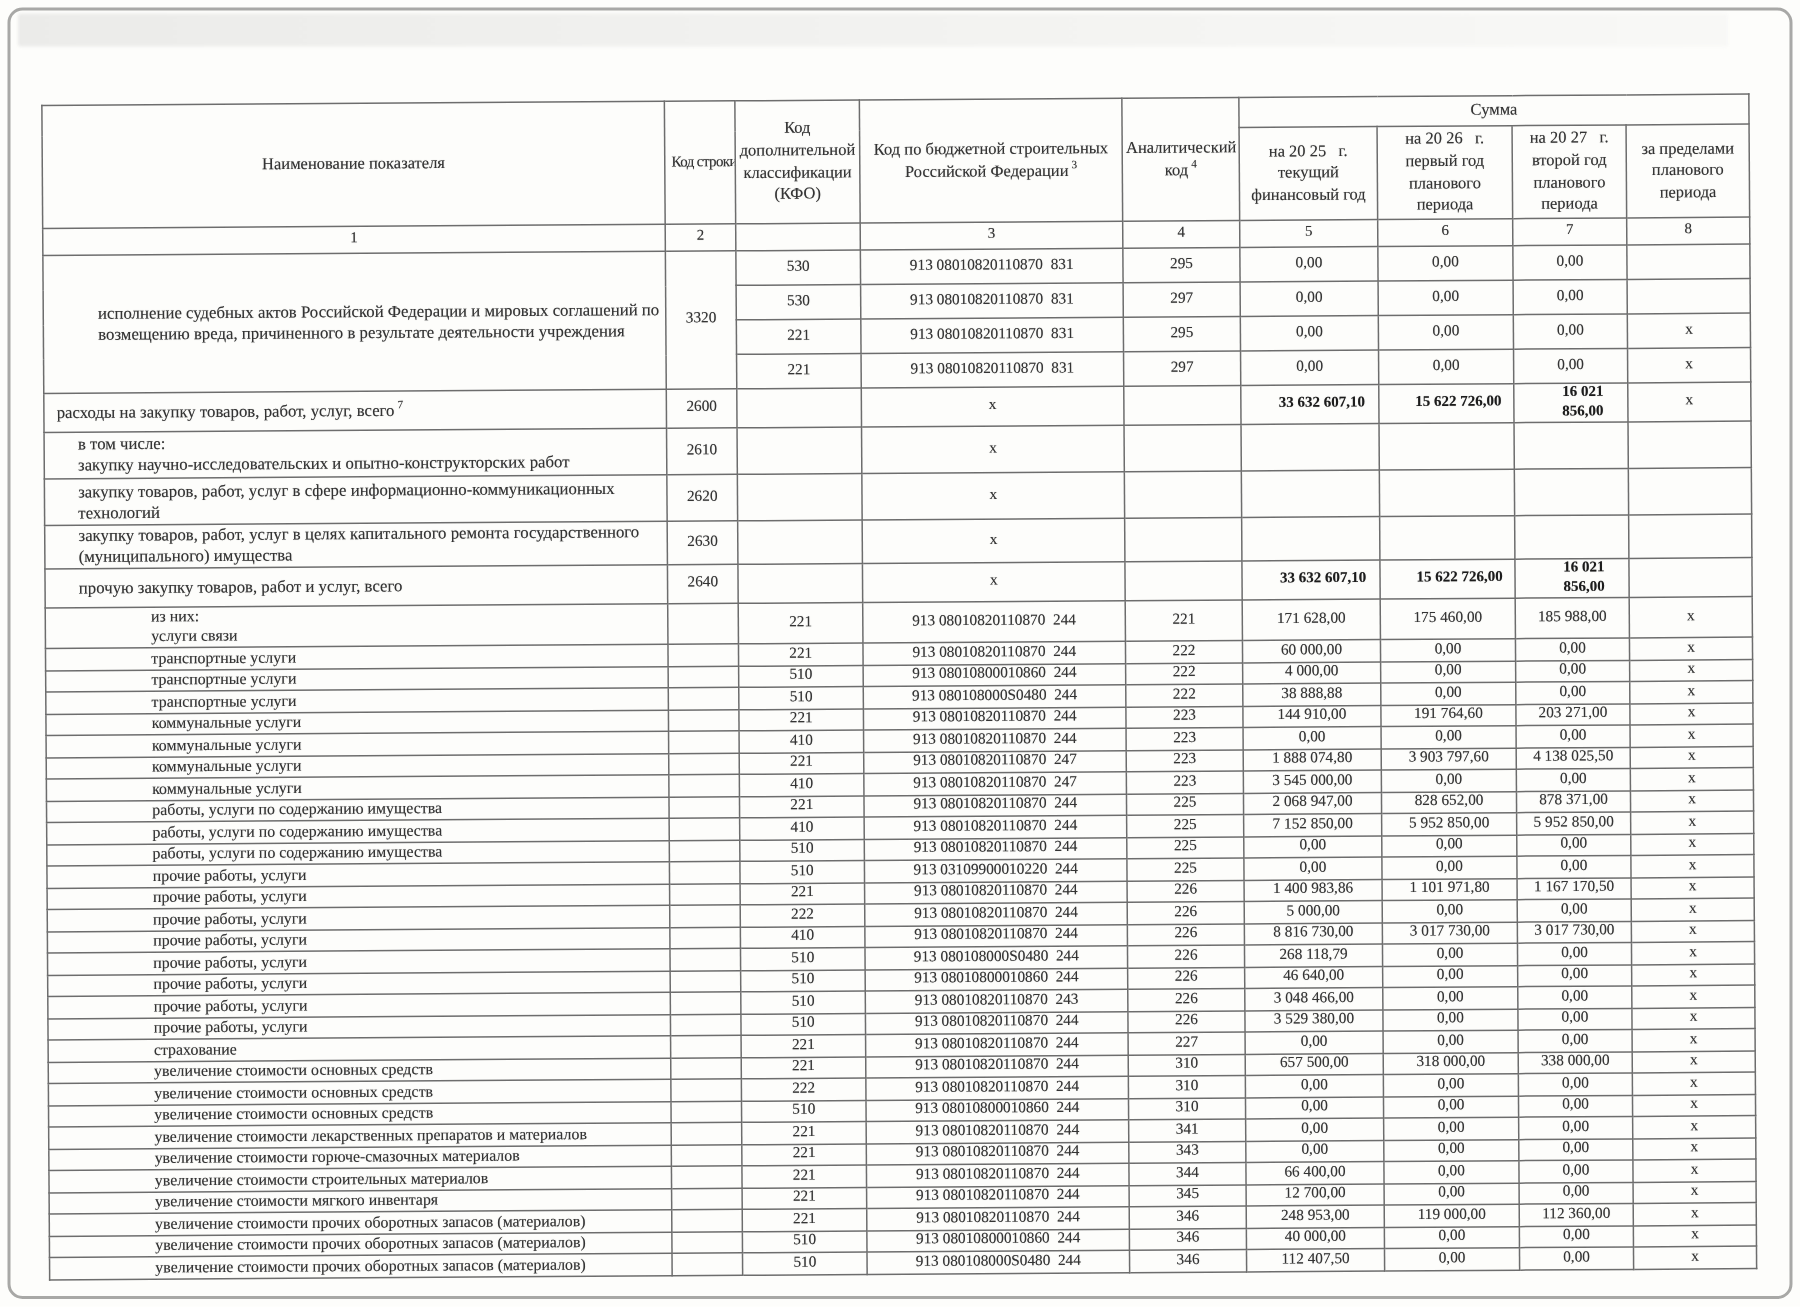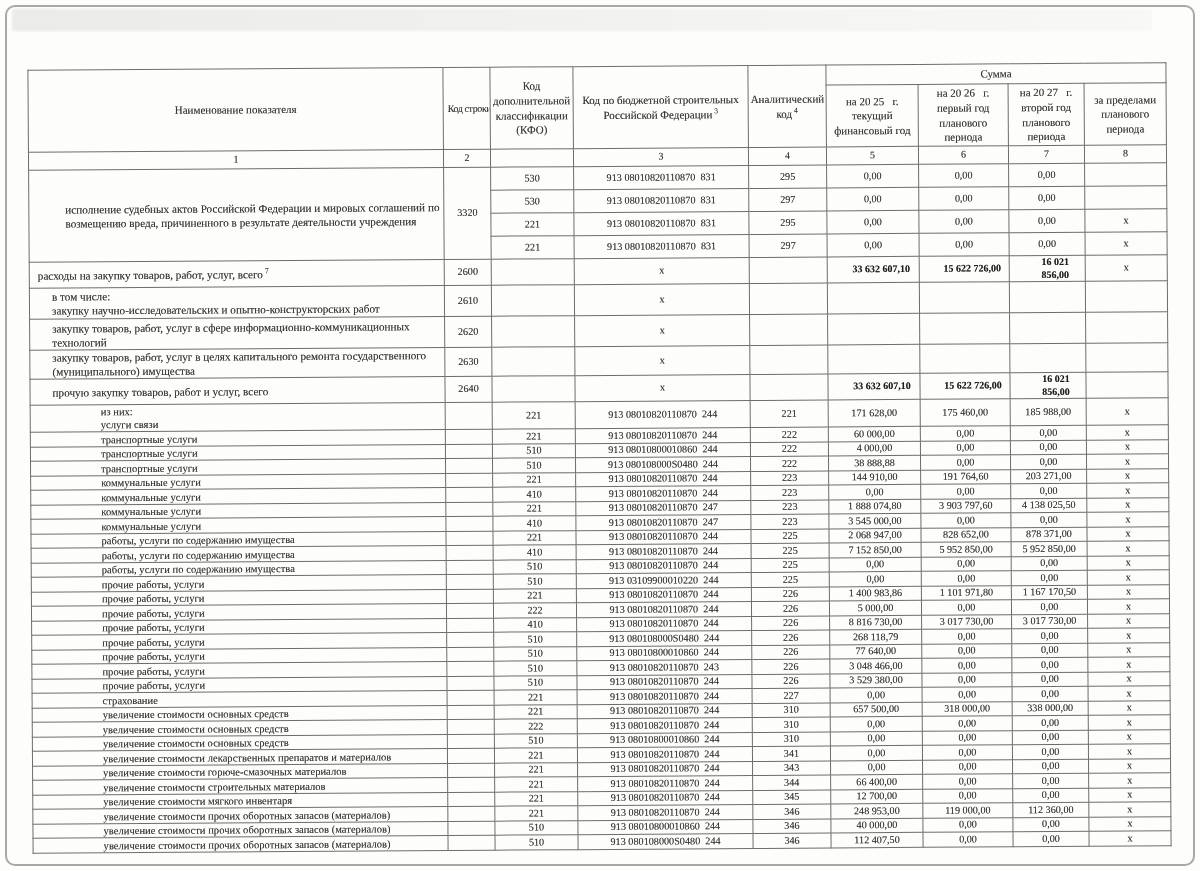--- a/index.html
+++ b/index.html
@@ -368,21 +368,21 @@
             <td class="">0,00</td>
             <td class="">0,00</td>
             <td class="">x</td>
           </tr>
           <tr>
             <td class="name ind70">прочие работы, услуги</td>
             <td class=""></td>
             <td class="">510</td>
             <td class="pre">913 08010800010860  244</td>
             <td class="">226</td>
-            <td class="">77 640,00</td>
+            <td class="">46 640,00</td>
             <td class="">0,00</td>
             <td class="">0,00</td>
             <td class="">x</td>
           </tr>
           <tr>
             <td class="name ind70">прочие работы, услуги</td>
             <td class=""></td>
             <td class="">510</td>
             <td class="pre">913 08010820110870  243</td>
             <td class="">226</td>

